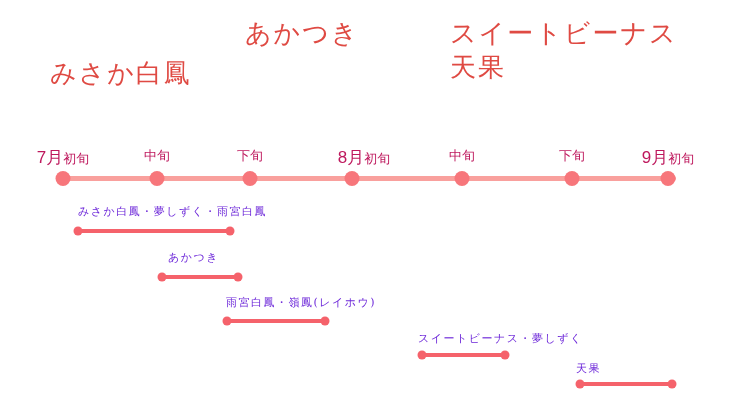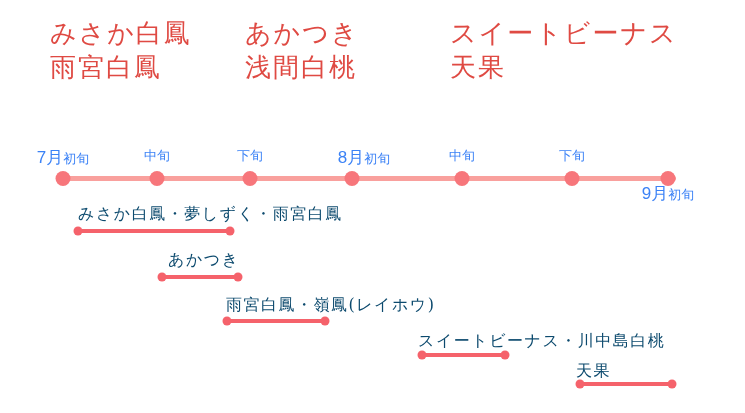--- a/index.html
+++ b/index.html
@@ -5,63 +5,61 @@
   html,body{margin:0;padding:0;background:#ffffff;}
   .canvas{position:relative;width:745px;height:413px;background:#ffffff;overflow:hidden;
           font-family:"DejaVu Serif","Liberation Serif",serif;}
   
   .vcol{position:absolute;top:16px;}
   .vname{font-size:26px;line-height:34px;letter-spacing:2px;color:#df4a43;white-space:nowrap;}
   
   .axis-line{position:absolute;height:5px;border-radius:3px;background:#f9a09d;}
   .tick-dot{position:absolute;width:15px;height:15px;border-radius:50%;background:#f7767b;
             transform:translateX(-50%);}
-  .tick-label{position:absolute;transform:translateX(-50%);color:#3b82f6;white-space:nowrap;
+  .tick-label{position:absolute;transform:translateX(-50%);color:#be185d;white-space:nowrap;
               font-family:"Liberation Sans",sans-serif;}
   .tick-month{font-size:17px;}
   .tick-part{font-size:13px;}
   
-  .row-label{position:absolute;font-size:16px;letter-spacing:1.5px;color:#0c4a6e;white-space:nowrap;}
+  .row-label{position:absolute;font-size:11px;letter-spacing:1.5px;color:#6d28d9;white-space:nowrap;}
   .row-bar{position:absolute;height:4px;border-radius:2px;background:#f5626b;}
   .bar-dot{position:absolute;width:9px;height:9px;border-radius:50%;background:#f5626b;
            transform:translate(-50%,-50%);}
 </style>
 </head>
 <body>
 
 <div class="canvas">
   <div id="variety-cols">
-      <div class="vcol" style="left: 50px;">
+      <div class="vcol" style="left: 50px; margin-top: 40px;">
         <div class="vname">みさか白鳳</div>
-        <div class="vname">雨宮白鳳</div>
       </div>
       <div class="vcol" style="left: 245px;">
         <div class="vname">あかつき</div>
-        <div class="vname">浅間白桃</div>
       </div>
       <div class="vcol" style="left: 450px;">
         <div class="vname">スイートビーナス</div>
         <div class="vname">天果</div>
       </div>
     </div>
   <div id="timeline">
     <div id="axis-line" class="axis-line" style="left: 58px; width: 618px; top: 175.5px;"></div>
   <div class="tick-label" style="left: 63px; top: 146px;"><span class="tick-month">7月</span><span class="tick-part">初旬</span></div>
       <div class="tick-dot" style="left: 63px; top: 170.5px;"></div>
       <div class="tick-label" style="left: 157px; top: 146px;"><span class="tick-part">中旬</span></div>
       <div class="tick-dot" style="left: 157px; top: 170.5px;"></div>
       <div class="tick-label" style="left: 250px; top: 146px;"><span class="tick-part">下旬</span></div>
       <div class="tick-dot" style="left: 250px; top: 170.5px;"></div>
       <div class="tick-label" style="left: 364px; top: 146px;"><span class="tick-month">8月</span><span class="tick-part">初旬</span></div>
       <div class="tick-dot" style="left: 352px; top: 170.5px;"></div>
       <div class="tick-label" style="left: 462px; top: 146px;"><span class="tick-part">中旬</span></div>
       <div class="tick-dot" style="left: 462px; top: 170.5px;"></div>
       <div class="tick-label" style="left: 572px; top: 146px;"><span class="tick-part">下旬</span></div>
       <div class="tick-dot" style="left: 572px; top: 170.5px;"></div>
-      <div class="tick-label" style="left: 668px; top: 146px; margin-top: 36px;"><span class="tick-month">9月</span><span class="tick-part">初旬</span></div>
+      <div class="tick-label" style="left: 668px; top: 146px;"><span class="tick-month">9月</span><span class="tick-part">初旬</span></div>
       <div class="tick-dot" style="left: 668px; top: 170.5px;"></div>
     </div>
   <div id="rows">
       <div class="">
         <div class="row-label" style="left: 78px; top: 204px;">みさか白鳳・夢しずく・雨宮白鳳</div>
         <div class="row-bar" style="left: 78px; width: 152px; top: 229px;"></div>
         <div class="bar-dot" style="left: 78px; top: 231px;"></div>
         <div class="bar-dot" style="left: 230px; top: 231px;"></div>
       </div>
       <div class="">
@@ -70,21 +68,21 @@
         <div class="bar-dot" style="left: 162px; top: 277px;"></div>
         <div class="bar-dot" style="left: 238px; top: 277px;"></div>
       </div>
       <div class="">
         <div class="row-label" style="left: 226px; top: 295px;">雨宮白鳳・嶺鳳(レイホウ)</div>
         <div class="row-bar" style="left: 227px; width: 98px; top: 319px;"></div>
         <div class="bar-dot" style="left: 227px; top: 321px;"></div>
         <div class="bar-dot" style="left: 325px; top: 321px;"></div>
       </div>
       <div class="">
-        <div class="row-label" style="left: 418px; top: 331px;">スイートビーナス・川中島白桃</div>
+        <div class="row-label" style="left: 418px; top: 331px;">スイートビーナス・夢しずく</div>
         <div class="row-bar" style="left: 422px; width: 83px; top: 353px;"></div>
         <div class="bar-dot" style="left: 422px; top: 355px;"></div>
         <div class="bar-dot" style="left: 505px; top: 355px;"></div>
       </div>
       <div class="">
         <div class="row-label" style="left: 576px; top: 361px;">天果</div>
         <div class="row-bar" style="left: 580px; width: 92px; top: 382px;"></div>
         <div class="bar-dot" style="left: 580px; top: 384px;"></div>
         <div class="bar-dot" style="left: 672px; top: 384px;"></div>
       </div>

